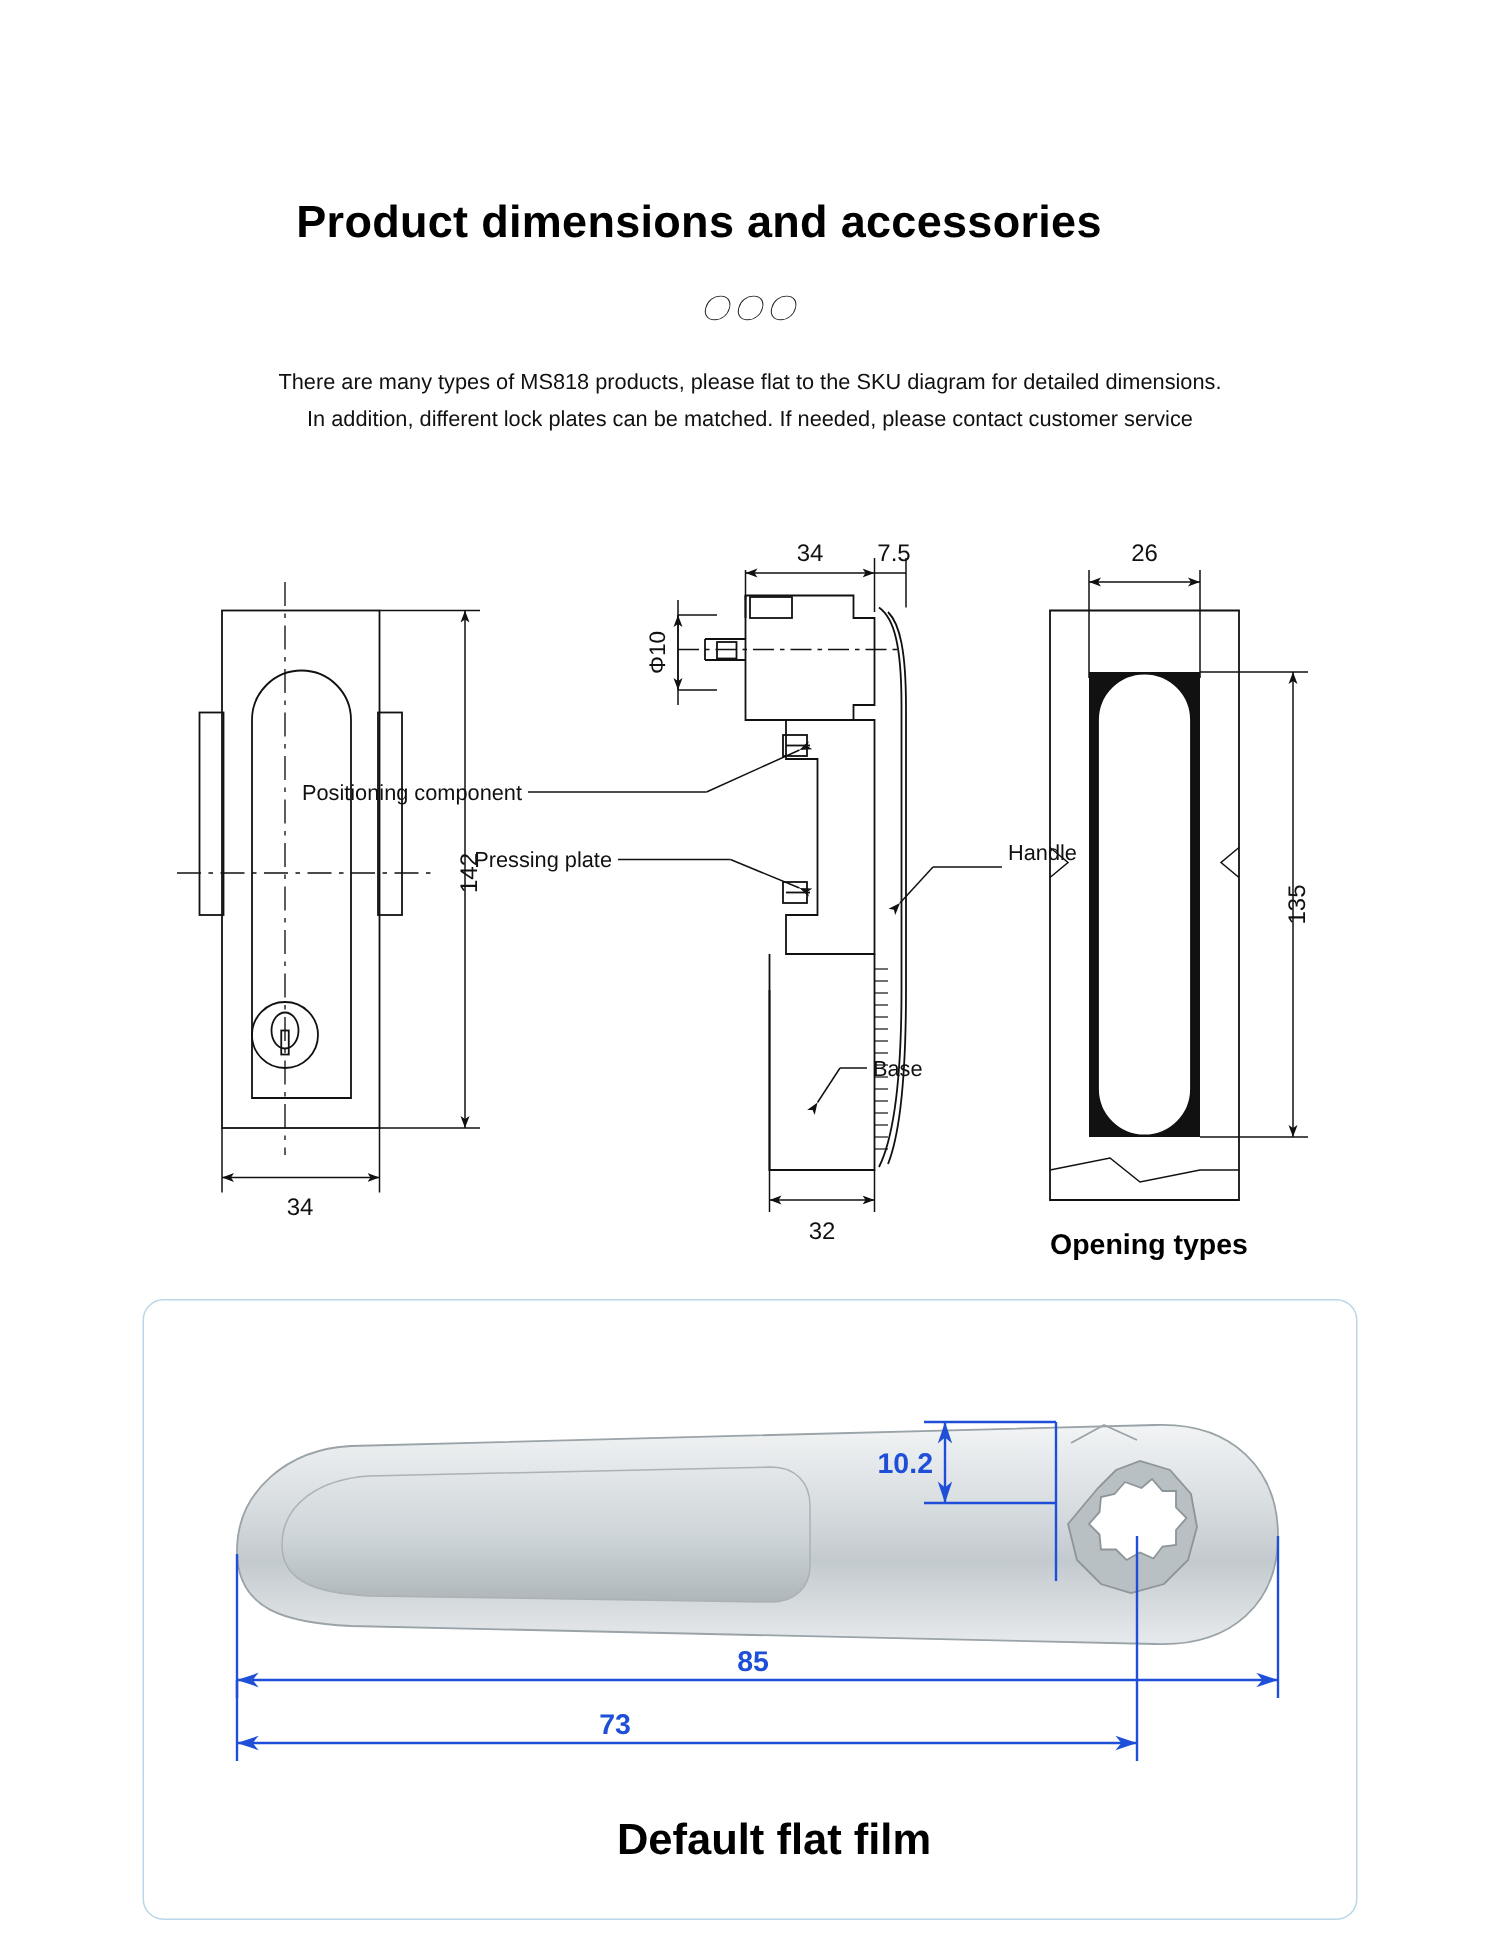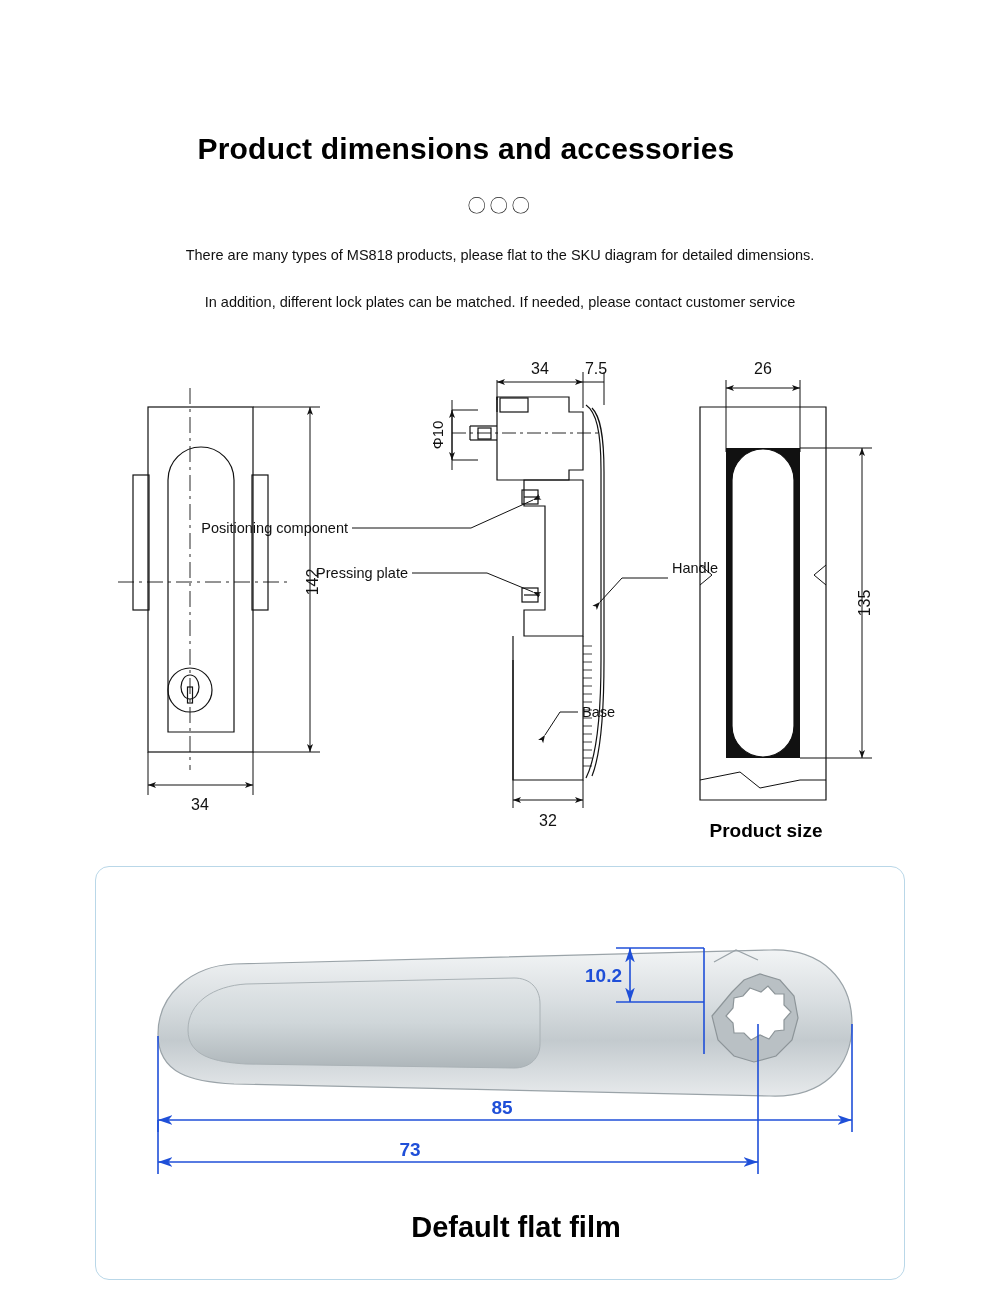--- a/index.html
+++ b/index.html
@@ -28,31 +28,32 @@
   }
   .sub-symbols {
     position: absolute;
     top: 193px;
     left: 0;
     width: 1000px;
     text-align: center;
     font-size: 19px;
     color: #222;
     letter-spacing: 3px;
+    font-style: italic;
   }
   .desc-line {
     position: absolute;
     left: 0;
     width: 1000px;
     text-align: center;
     font-size: 14.5px;
     color: #111;
   }
   .desc1 { top: 247px; }
-  .desc2 { top: 294px; }
+  .desc2 { top: 272px; }
 
   .diagram-area {
     position: absolute;
     top: 360px;
     left: 0;
     width: 1000px;
     height: 500px;
   }
   .diagram-area svg { display: block; }
 
@@ -262,21 +263,21 @@
         <line x1="800" y1="88" x2="872" y2="88"></line>
         <line x1="800" y1="398" x2="872" y2="398"></line>
         <line x1="862" y1="88" x2="862" y2="398" marker-start="url(#arrR)" marker-end="url(#arrL)"></line>
       </g>
     </g>
     <text x="763" y="14" font-size="16" fill="#111" font-family="Liberation Sans, sans-serif" text-anchor="middle">26</text>
     <text x="870" y="243" font-size="16" fill="#111" font-family="Liberation Sans, sans-serif" text-anchor="middle" transform="rotate(-90 870 243)">135</text>
   </svg>
 </div>
 
-<div class="caption-opening">Product size</div>
+<div class="caption-opening">Opening types</div>
 
 <div class="accessory-card"></div>
 
 <div class="photo-wrap">
   <svg width="780" height="320" viewBox="0 0 780 320" xmlns="http://www.w3.org/2000/svg">
     <defs>
       <linearGradient id="metal" x1="0" y1="0" x2="0" y2="1">
         <stop offset="0%" stop-color="#f2f4f5"></stop>
         <stop offset="35%" stop-color="#d9dee1"></stop>
         <stop offset="62%" stop-color="#c3cace"></stop>

